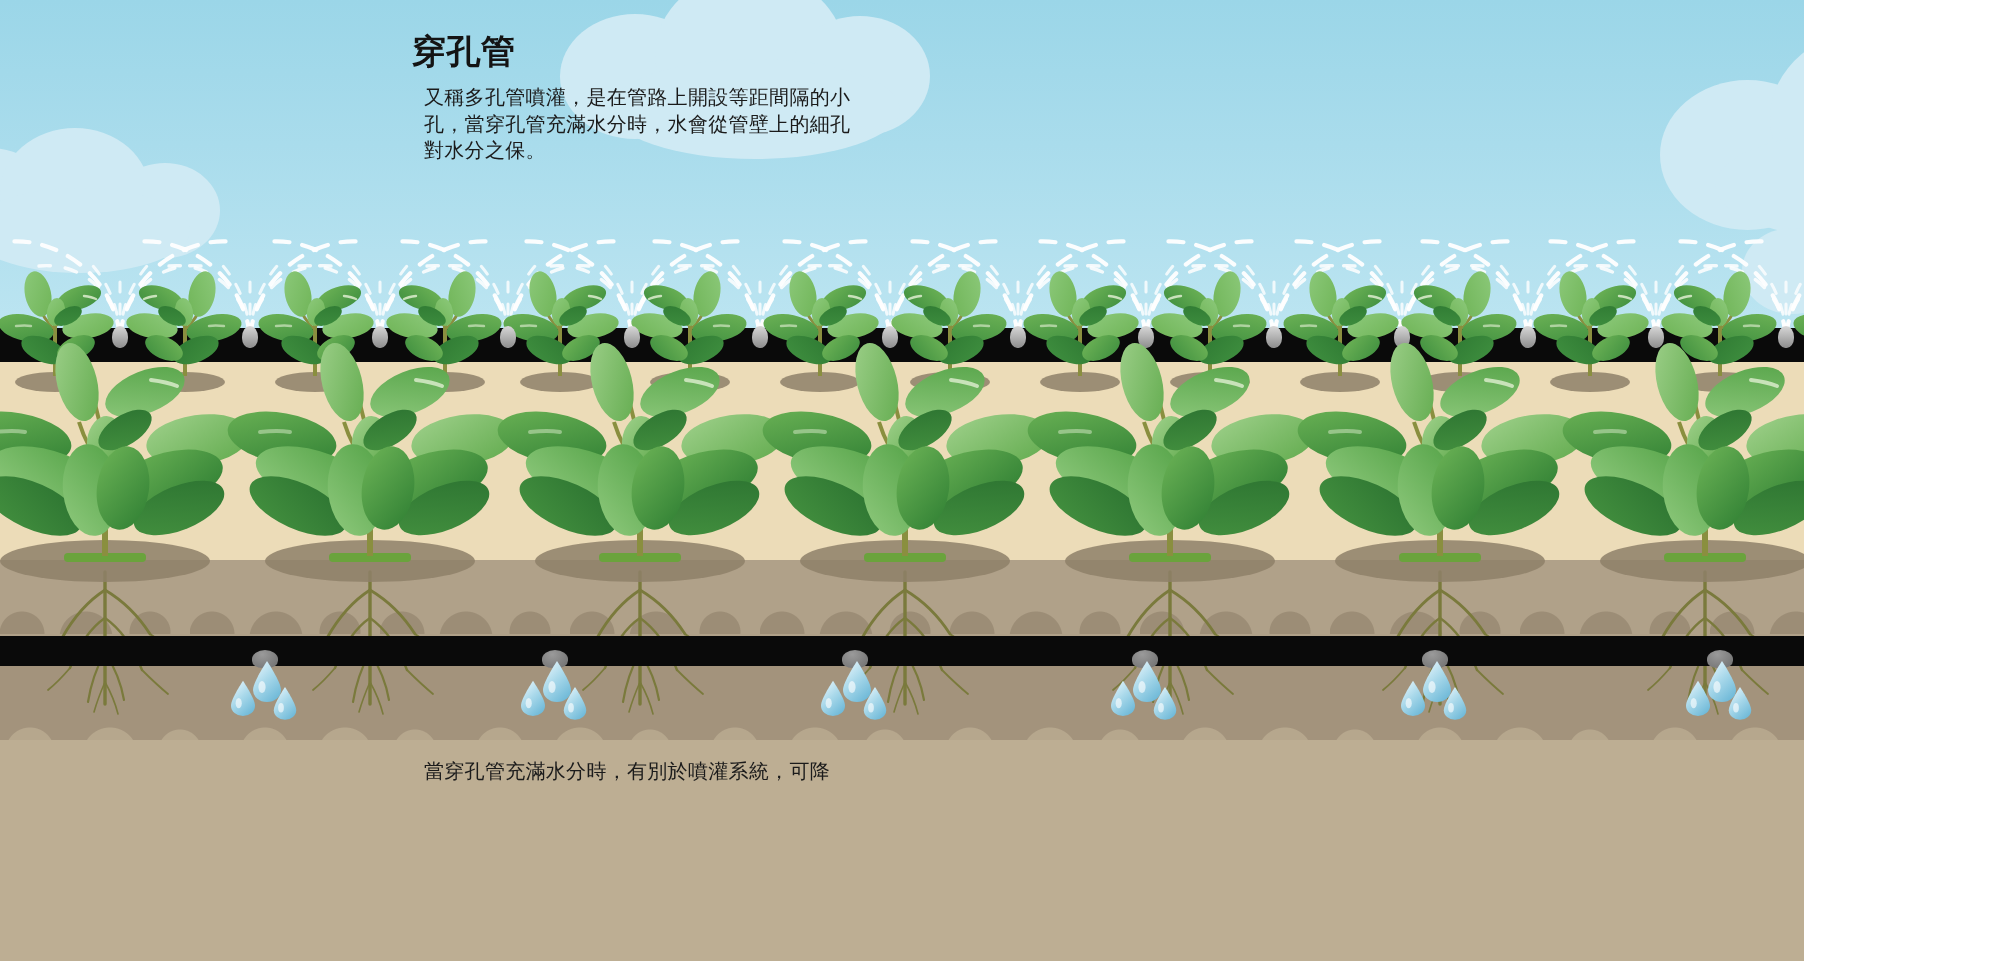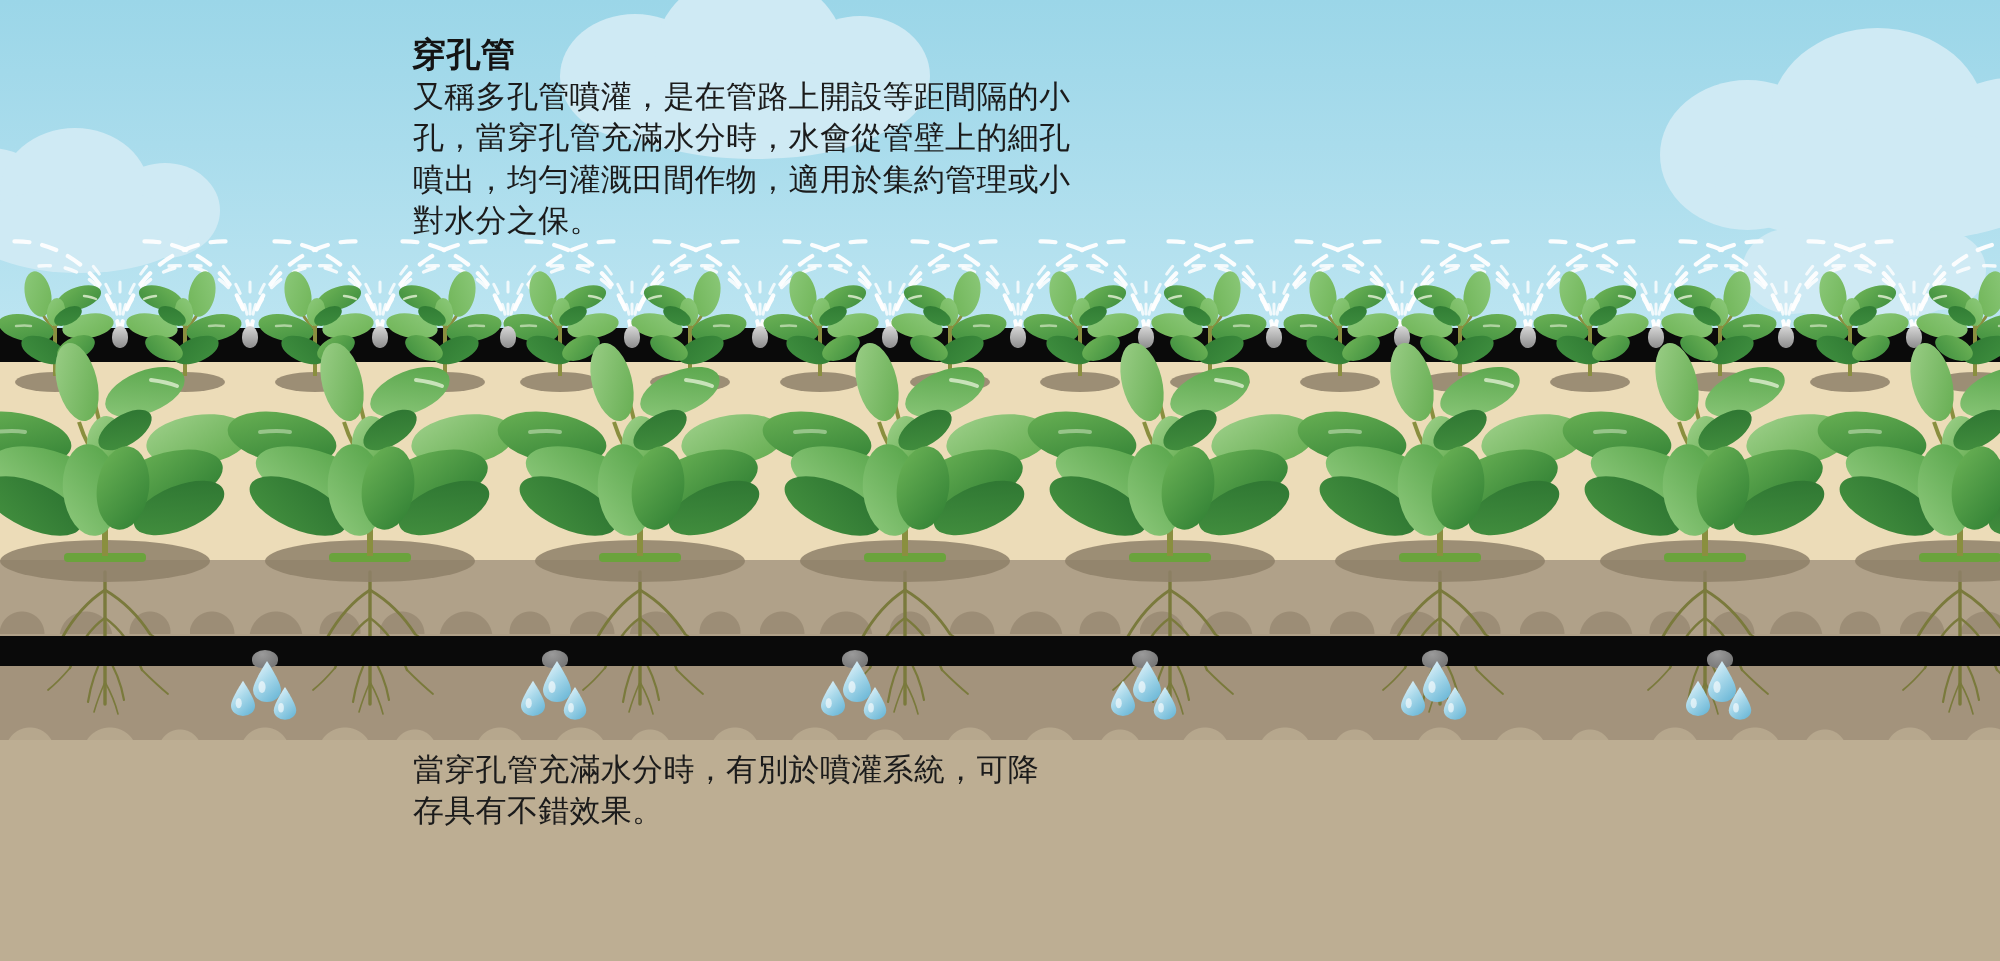--- a/index.html
+++ b/index.html
@@ -1,22 +1,23 @@
 <!DOCTYPE html>
 <html><head>
 <meta charset="utf-8">
 <title>Irrigation Infographic</title>
 <style>
   html,body{margin:0;padding:0;background:#fff;}
   body{font-family:"Liberation Sans","DejaVu Sans",sans-serif;}
 
   #stage{
     position:relative;
-    width:2000px;height:961px;
+    width:1804px;height:961px;
     overflow:hidden;
+    font-family:Liberation Mono, monospace;
   }
 
   
   .sky{
     position:absolute;left:0;top:0;width:2000px;height:360px;
     background:linear-gradient(180deg,#9bd6e8 0%,#a9dcec 40%,#bfe6f2 100%);
   }
   .cloud{position:absolute;}
   .cloud i{
     position:absolute;border-radius:50%;
@@ -105,24 +106,24 @@
   .textblock{position:absolute;}
   .tb-title{
     font-weight:bold;
     font-size:34px;
     line-height:1.18;
     color:#141414;
     letter-spacing:.5px;
     margin:0 0 2px 0;
   }
   .tb-body{
-    font-size:31px;
+    font-size:20px;
     line-height:1.33;
     color:#1b1b1b;
-    margin:1px;
+    margin:12px;
     letter-spacing:.3px;
   }
   .tb-body span{display:block;white-space:pre;}
 
   #block-sprinkler{left:412px;top:34px;width:860px;}
   #block-drip{left:412px;top:748px;width:860px;}
 </style>
 </head>
 <body>
 
@@ -1741,25 +1742,23 @@
     <ellipse cx="10" cy="27" rx="3.6" ry="6" fill="#ffffff" opacity=".62"></ellipse>
   </svg>
       </div>
     </div>
 
   <div class="textblock" id="block-sprinkler">
     <div class="tb-title">穿孔管</div>
     <div class="tb-body">
       <span>又稱多孔管噴灌，是在管路上開設等距間隔的小</span>
       <span>孔，當穿孔管充滿水分時，水會從管壁上的細孔</span>
-      <span>噴出，均勻灌溉田間作物，適用於集約管理或小</span>
       <span>對水分之保。</span>
     </div>
   </div>
 
   <div class="textblock" id="block-drip">
     <div class="tb-body">
       <span>當穿孔管充滿水分時，有別於噴灌系統，可降</span>
-      <span>存具有不錯效果。</span>
     </div>
   </div>
 
 </div>
 
 </body></html>

